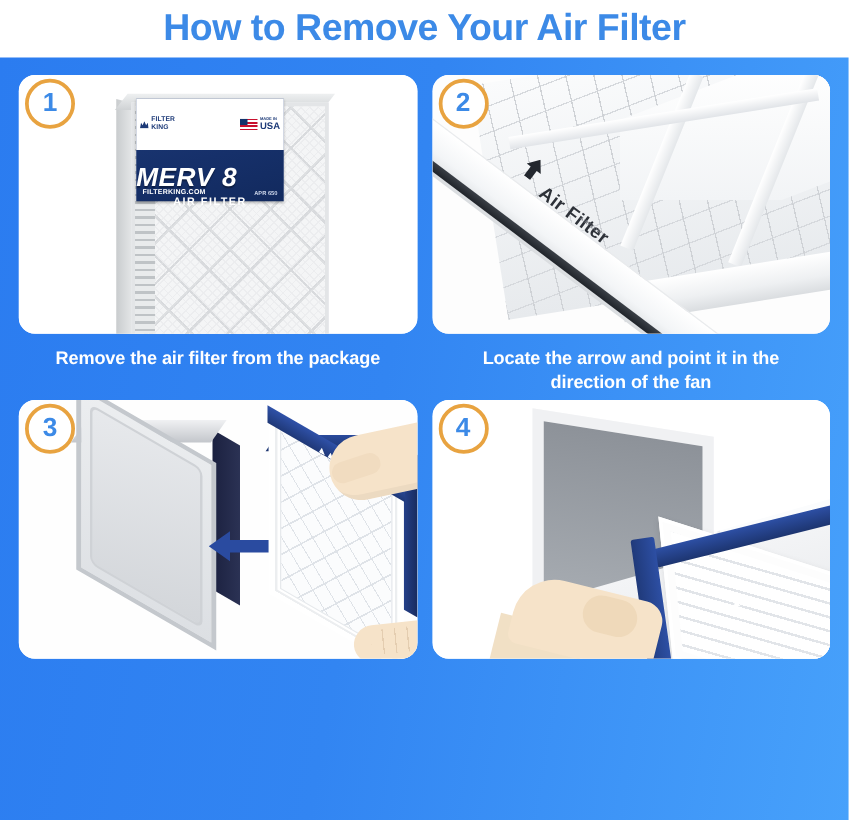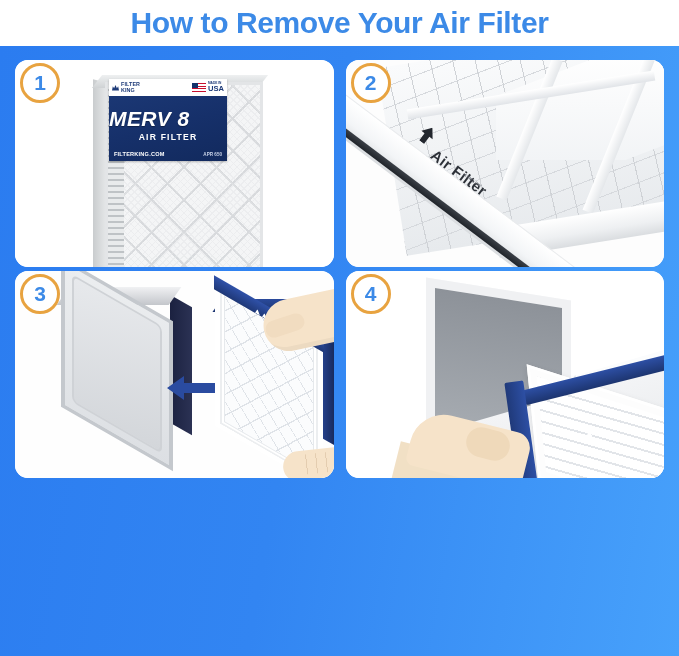--- a/index.html
+++ b/index.html
@@ -122,21 +122,21 @@
   }
   .p1-pleat { position:absolute; left:0; top:0; width:16px; height:100%;
     background: repeating-linear-gradient(180deg,#e9ebec 0 4px,#bfc3c6 4px 6px); }
   .p1-label {
     position:absolute; left:16px; top:6px; width:118px; height:82px;
     background: linear-gradient(165deg,#1d3a78 0%,#16306a 55%,#122a5e 100%);
     color:#fff;
     box-shadow: 0 1px 2px rgba(0,0,0,.25);
   }
   .p1-lab-top { display:flex; align-items:center; justify-content:space-between;
-    background:#ffffff; height:17px; padding:0 3px; }
+    background:#ffffff; height:17px; padding:12px 3px; }
   .p1-brand { display:flex; align-items:center; gap:2px; }
   .p1-crown { width:7px; height:6px; background:#1d3a78;
     clip-path: polygon(0% 100%,12% 28%,30% 62%,50% 8%,70% 62%,88% 28%,100% 100%); }
   .p1-brandtxt { font-size:5.4px; font-weight:700; color:#1d3a78; line-height:1.02; letter-spacing:.1px; }
   .p1-usa { display:flex; align-items:center; gap:2px; }
   .p1-flag { width:14px; height:9px; position:relative; overflow:hidden;
     background: repeating-linear-gradient(180deg,#c8102e 0 1.3px,#fff 1.3px 2.6px); }
   .p1-flag::after{ content:""; position:absolute; left:0; top:0; width:6px; height:5px; background:#12326b;}
   .p1-usatxt { text-align:left; line-height:1; }
   .p1-madein { font-size:3.2px; font-weight:700; color:#1d3a78; display:block; }
@@ -330,20 +330,21 @@
               <div class="p1-air">AIR FILTER</div>
               <div class="p1-foot">
                 <span class="p1-url">FILTERKING.COM</span>
                 <span class="p1-apr">APR 650</span>
               </div>
             </div>
           </div>
         </div>
         <div class="badge">1</div>
       </div>
+      <div class="caption">Remove the air filter from the package</div>
     </div>
 
     <div class="step">
       <div class="card">
         <div class="p2-stage">
           <div class="p2-pleats"></div>
           <div class="p2-grid-a"></div>
           <div class="p2-brace1"></div>
           <div class="p2-brace2"></div>
           <div class="p2-brace3"></div>
@@ -353,20 +354,21 @@
           <div class="p2-arrow">
             <svg width="16" height="18" viewBox="0 0 16 18">
               <polygon points="8,0 15,9 11,9 11,18 5,18 5,9 1,9" fill="#23272e"></polygon>
             </svg>
           </div>
           <div class="p2-airfilter">Air Filter</div>
           <div class="p2-sub">AIRFLOW</div>
         </div>
         <div class="badge">2</div>
       </div>
+      <div class="caption">Locate the arrow and point it in the direction of the fan</div>
     </div>
 
     <div class="step">
       <div class="card">
         <div class="p3-stage">
           <div class="p3-unit-side"></div>
           <div class="p3-unit-top"></div>
           <div class="p3-unit-face">
             <div class="p3-unit-inner"></div>
           </div>

